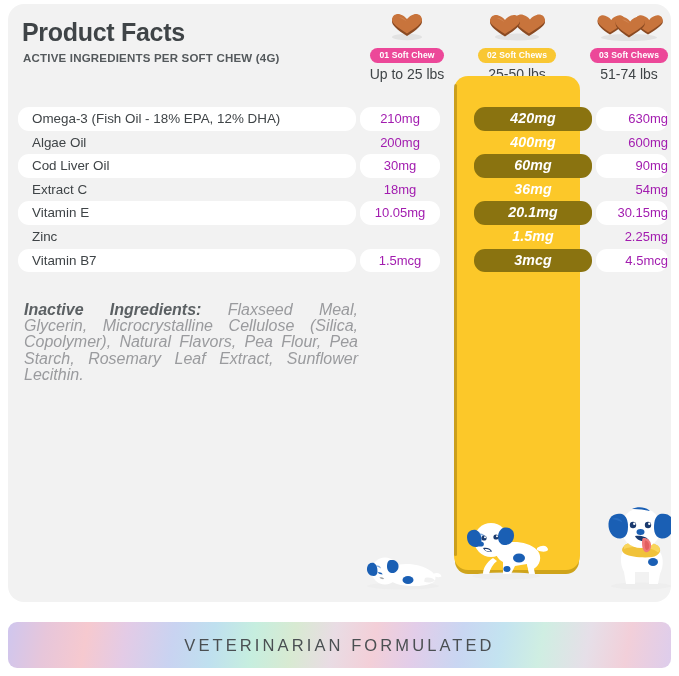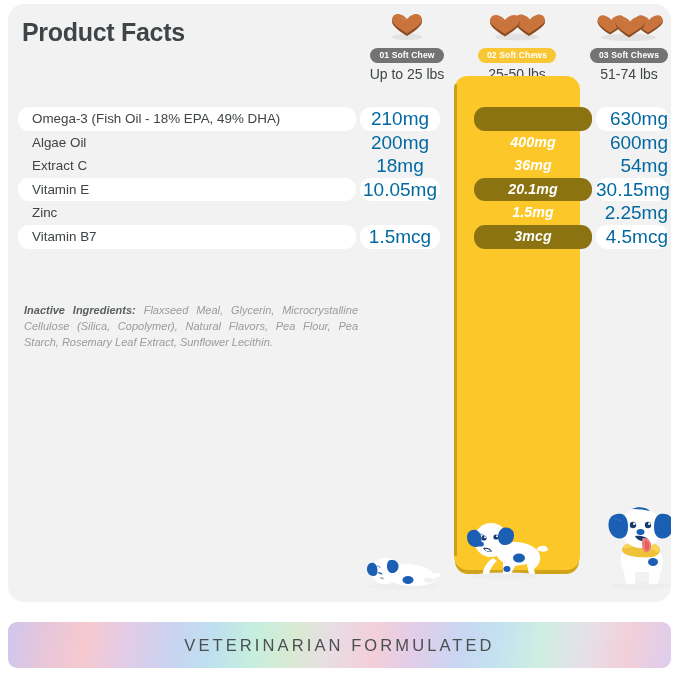--- a/index.html
+++ b/index.html
@@ -35,21 +35,21 @@
   .dosehead{position:absolute;top:0;width:110px;text-align:center;}
   .dosehead.c1{left:0px;}
   .dosehead.c2{left:110px;}
   .dosehead.c3{left:222px;}
   .chewwrap{height:32px;position:relative;}
   .chewwrap svg{display:block;margin:0 auto;}
   .badge{
     display:inline-block;
     padding:2px 9px 3px;border-radius:9px;
     font-size:8.6px;font-weight:bold;color:#ffffff;letter-spacing:.1px;
-    background:#737373;white-space:nowrap;
+    background:#ec4899;white-space:nowrap;
   }
   .badge.hl{background:#f9c733;color:#ffffff;}
   .lbs{
     margin-top:3px;font-size:14px;color:#3f4447;white-space:nowrap;
   }
 
   
   .spot{
     position:absolute;left:446px;top:72px;width:126px;height:494px;
     background:#fcc829;border-radius:14px;
@@ -74,34 +74,34 @@
   .row.even .pill.c1,
   .row.even .pill.c3{background:transparent;}
   .row.even .pill.c2{background:transparent;}
 
   .cellname{
     position:absolute;left:24px;top:0;height:23.6px;line-height:23.6px;
     font-size:13.4px;color:#3f4447;white-space:nowrap;
   }
   .cell{
     position:absolute;top:0;height:23.6px;line-height:23.6px;
-    text-align:center;font-size:19px;color:#0369a1;white-space:nowrap;
+    text-align:center;font-size:13px;color:#a21caf;white-space:nowrap;
   }
   .cell.c1{left:352px;width:80px;}
   .cell.c3{left:588px;width:72px;text-align:right;}
   .cell.c2{
     left:466px;width:118px;
     font-size:14.2px;font-weight:bold;font-style:italic;color:#ffffff;
     letter-spacing:.1px;
   }
 
   
   .inactive{
     position:absolute;left:16px;top:298px;width:334px;
-    font-size:11px;line-height:16.2px;color:#9a9b9e;
+    font-size:16px;line-height:16.2px;color:#9a9b9e;
     font-style:italic;text-align:justify;
   }
   .inactive b{color:#5b6063;font-style:italic;font-weight:bold;}
 
   
   .dog{position:absolute;}
   .dog.small{left:355px;top:540px;}
   .dog.med{left:455px;top:510px;}
   .dog.large{left:594px;top:498px;}
 
@@ -123,20 +123,21 @@
   }
 </style>
 </head>
 <body>
 
 <div class="page">
 
   <div class="card">
 
     <div class="title">Product Facts</div>
+    <div class="subtitle">ACTIVE INGREDIENTS PER SOFT CHEW (4G)</div>
 
     <div class="doseheads">
 
       <div class="dosehead c1">
         <div class="chewwrap">
           <svg width="40" height="30" viewBox="0 0 40 30">
             <ellipse cx="20" cy="25" rx="15" ry="3.2" fill="#e2e2e2"></ellipse>
             <path d="M20 24 C10 18 5 13 5 9.5 C5 5.5 8 3.5 11 3.5 C14 3.5 18 6 20 8.6 C22 6 26 3.5 29 3.5 C32 3.5 35 5.5 35 9.5 C35 13 30 18 20 24 Z" fill="#8a4a22"></path>
             <path d="M20 21.4 C10.6 15.6 5 11 5 8 C5 4 8 2 11 2 C14 2 18 4.5 20 7.1 C22 4.5 26 2 29 2 C32 2 35 4 35 8 C35 11 29.4 15.6 20 21.4 Z" fill="#c8743c"></path>
             <path d="M12 5.2 C15 5 18 7 19.4 9.4 C17.4 8 14.6 6.4 12 5.2 Z" fill="#d58d5c" opacity=".75"></path>
@@ -181,36 +182,47 @@
 
     <div class="spot"></div>
 
     <div class="table">
 
       <div class="row odd">
         <div class="pill name"></div>
         <div class="pill c1"></div>
         <div class="pill c2"></div>
         <div class="pill c3"></div>
-        <div class="cellname">Omega-3 (Fish Oil - 18% EPA, 49% DHA)</div>
+        <div class="cellname">Omega-3 (Fish Oil - 18% EPA, 12% DHA)</div>
         <div class="cell c1">210mg</div>
+        <div class="cell c2">420mg</div>
         <div class="cell c3">630mg</div>
       </div>
 
       <div class="row even">
         <div class="pill name"></div>
         <div class="pill c1"></div>
         <div class="pill c2"></div>
         <div class="pill c3"></div>
         <div class="cellname">Algae Oil</div>
         <div class="cell c1">200mg</div>
         <div class="cell c2">400mg</div>
         <div class="cell c3">600mg</div>
       </div>
 
+      <div class="row odd">
+        <div class="pill name"></div>
+        <div class="pill c1"></div>
+        <div class="pill c2"></div>
+        <div class="pill c3"></div>
+        <div class="cellname">Cod Liver Oil</div>
+        <div class="cell c1">30mg</div>
+        <div class="cell c2">60mg</div>
+        <div class="cell c3">90mg</div>
+      </div>
 
       <div class="row even">
         <div class="pill name"></div>
         <div class="pill c1"></div>
         <div class="pill c2"></div>
         <div class="pill c3"></div>
         <div class="cellname">Extract C</div>
         <div class="cell c1">18mg</div>
         <div class="cell c2">36mg</div>
         <div class="cell c3">54mg</div>

